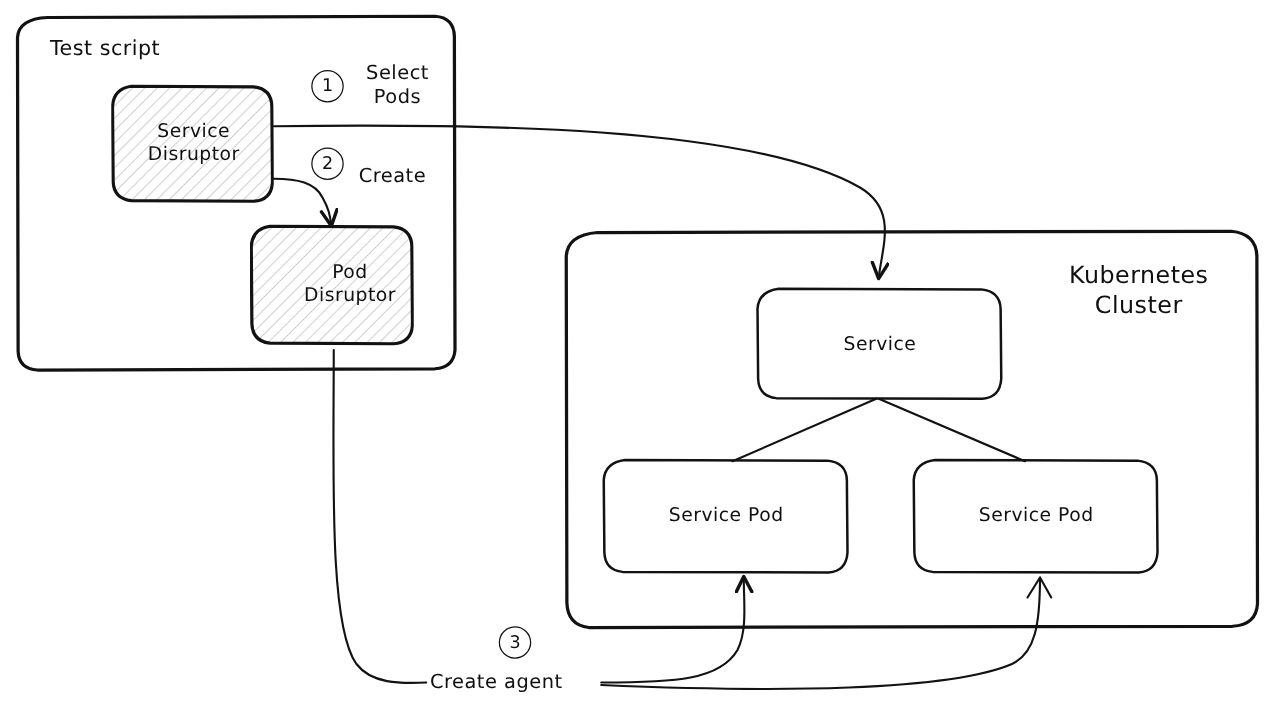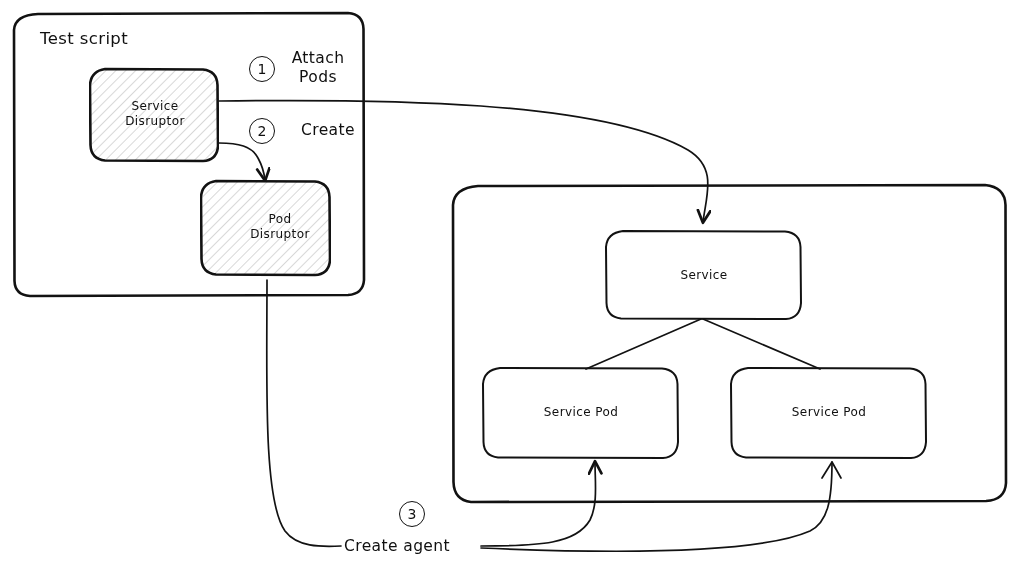--- a/index.html
+++ b/index.html
@@ -49,21 +49,21 @@
     letter-spacing: 0.4px;
     text-align: center;
     -webkit-font-smoothing: antialiased;
   }
   .lbl.center {
     transform: translate(-50%, -50%);
   }
   .lbl.left {
     transform: translate(0, -50%);
   }
-  .node-label { font-size: 12px; }
+  .node-label { font-size: 15px; }
   .group-label { font-size: 16.5px; }
   .cluster-label { font-size: 19px; line-height: 1.28; }
   .step-label { font-size: 15.5px; }
   .num {
     position: absolute;
     width: 26px;
     height: 26px;
     border: 1.7px solid #121212;
     border-radius: 50%;
     box-sizing: border-box;
@@ -125,20 +125,22 @@
 
     <path class="arrowline" marker-end="url(#arrowHead)" d="M 481 546 C 540 546, 576 544, 590 520 C 598 504, 595 482, 595 462"></path>
 
     <path class="arrowline" d="M 481 548 C 620 554, 760 553, 810 531 C 828 522, 832 500, 832 462"></path>
     <path class="arrowline" d="M 822 478 L 832 462 L 841 478"></path>
 
   </svg>
 
   <div class="lbl group-label left" style="left:40px; top:39px;">Test script</div>
 
+  <div class="lbl cluster-label center" style="left:911px; top:233px;">Kubernetes
+Cluster</div>
 
   <div style="position:absolute; left:89px; top:67px; width:130px; height:97px;">
     <svg width="130" height="97" viewBox="0 0 130 97">
       <path d="M 16 2 L 114 2.5 Q 128 4 128.5 18 L 129 79 Q 128 93 114 94 L 16 93.5 Q 2 92 1.5 78 L 1 18 Q 2 4 16 2 Z" fill="url(#hatchPattern)" stroke="#121212" stroke-width="2.6" stroke-linecap="round" stroke-linejoin="round"></path>
     </svg>
   </div>
   <div class="lbl node-label center" style="left:155px; top:114px;">Service
 Disruptor</div>
 
   <div style="position:absolute; left:200px; top:179px; width:131px; height:99px;">
@@ -149,22 +151,22 @@
   <div class="lbl node-label center" style="left:280px; top:227px;">Pod
 Disruptor</div>
 
   <div class="lbl node-label center" style="left:704px; top:275px;">Service</div>
 
   <div class="lbl node-label center" style="left:581px; top:412px;">Service Pod</div>
 
   <div class="lbl node-label center" style="left:829px; top:412px;">Service Pod</div>
 
   <div class="num" style="left:262px; top:69px;">1</div>
-  <div class="lbl step-label center" style="left:318px; top:68px;">Attach
+  <div class="lbl step-label center" style="left:318px; top:68px;">Select
 Pods</div>
 
   <div class="num" style="left:262px; top:131px;">2</div>
-  <div class="lbl step-label left" style="left:287px; top:130px;margin-left:14px;">Create</div>
+  <div class="lbl step-label left" style="left:287px; top:141px;">Create</div>
 
   <div class="num" style="left:412px; top:514px;">3</div>
   <div class="lbl step-label left" style="left:344px; top:546px;">Create agent</div>
 
 </div>
 
 </body></html>

